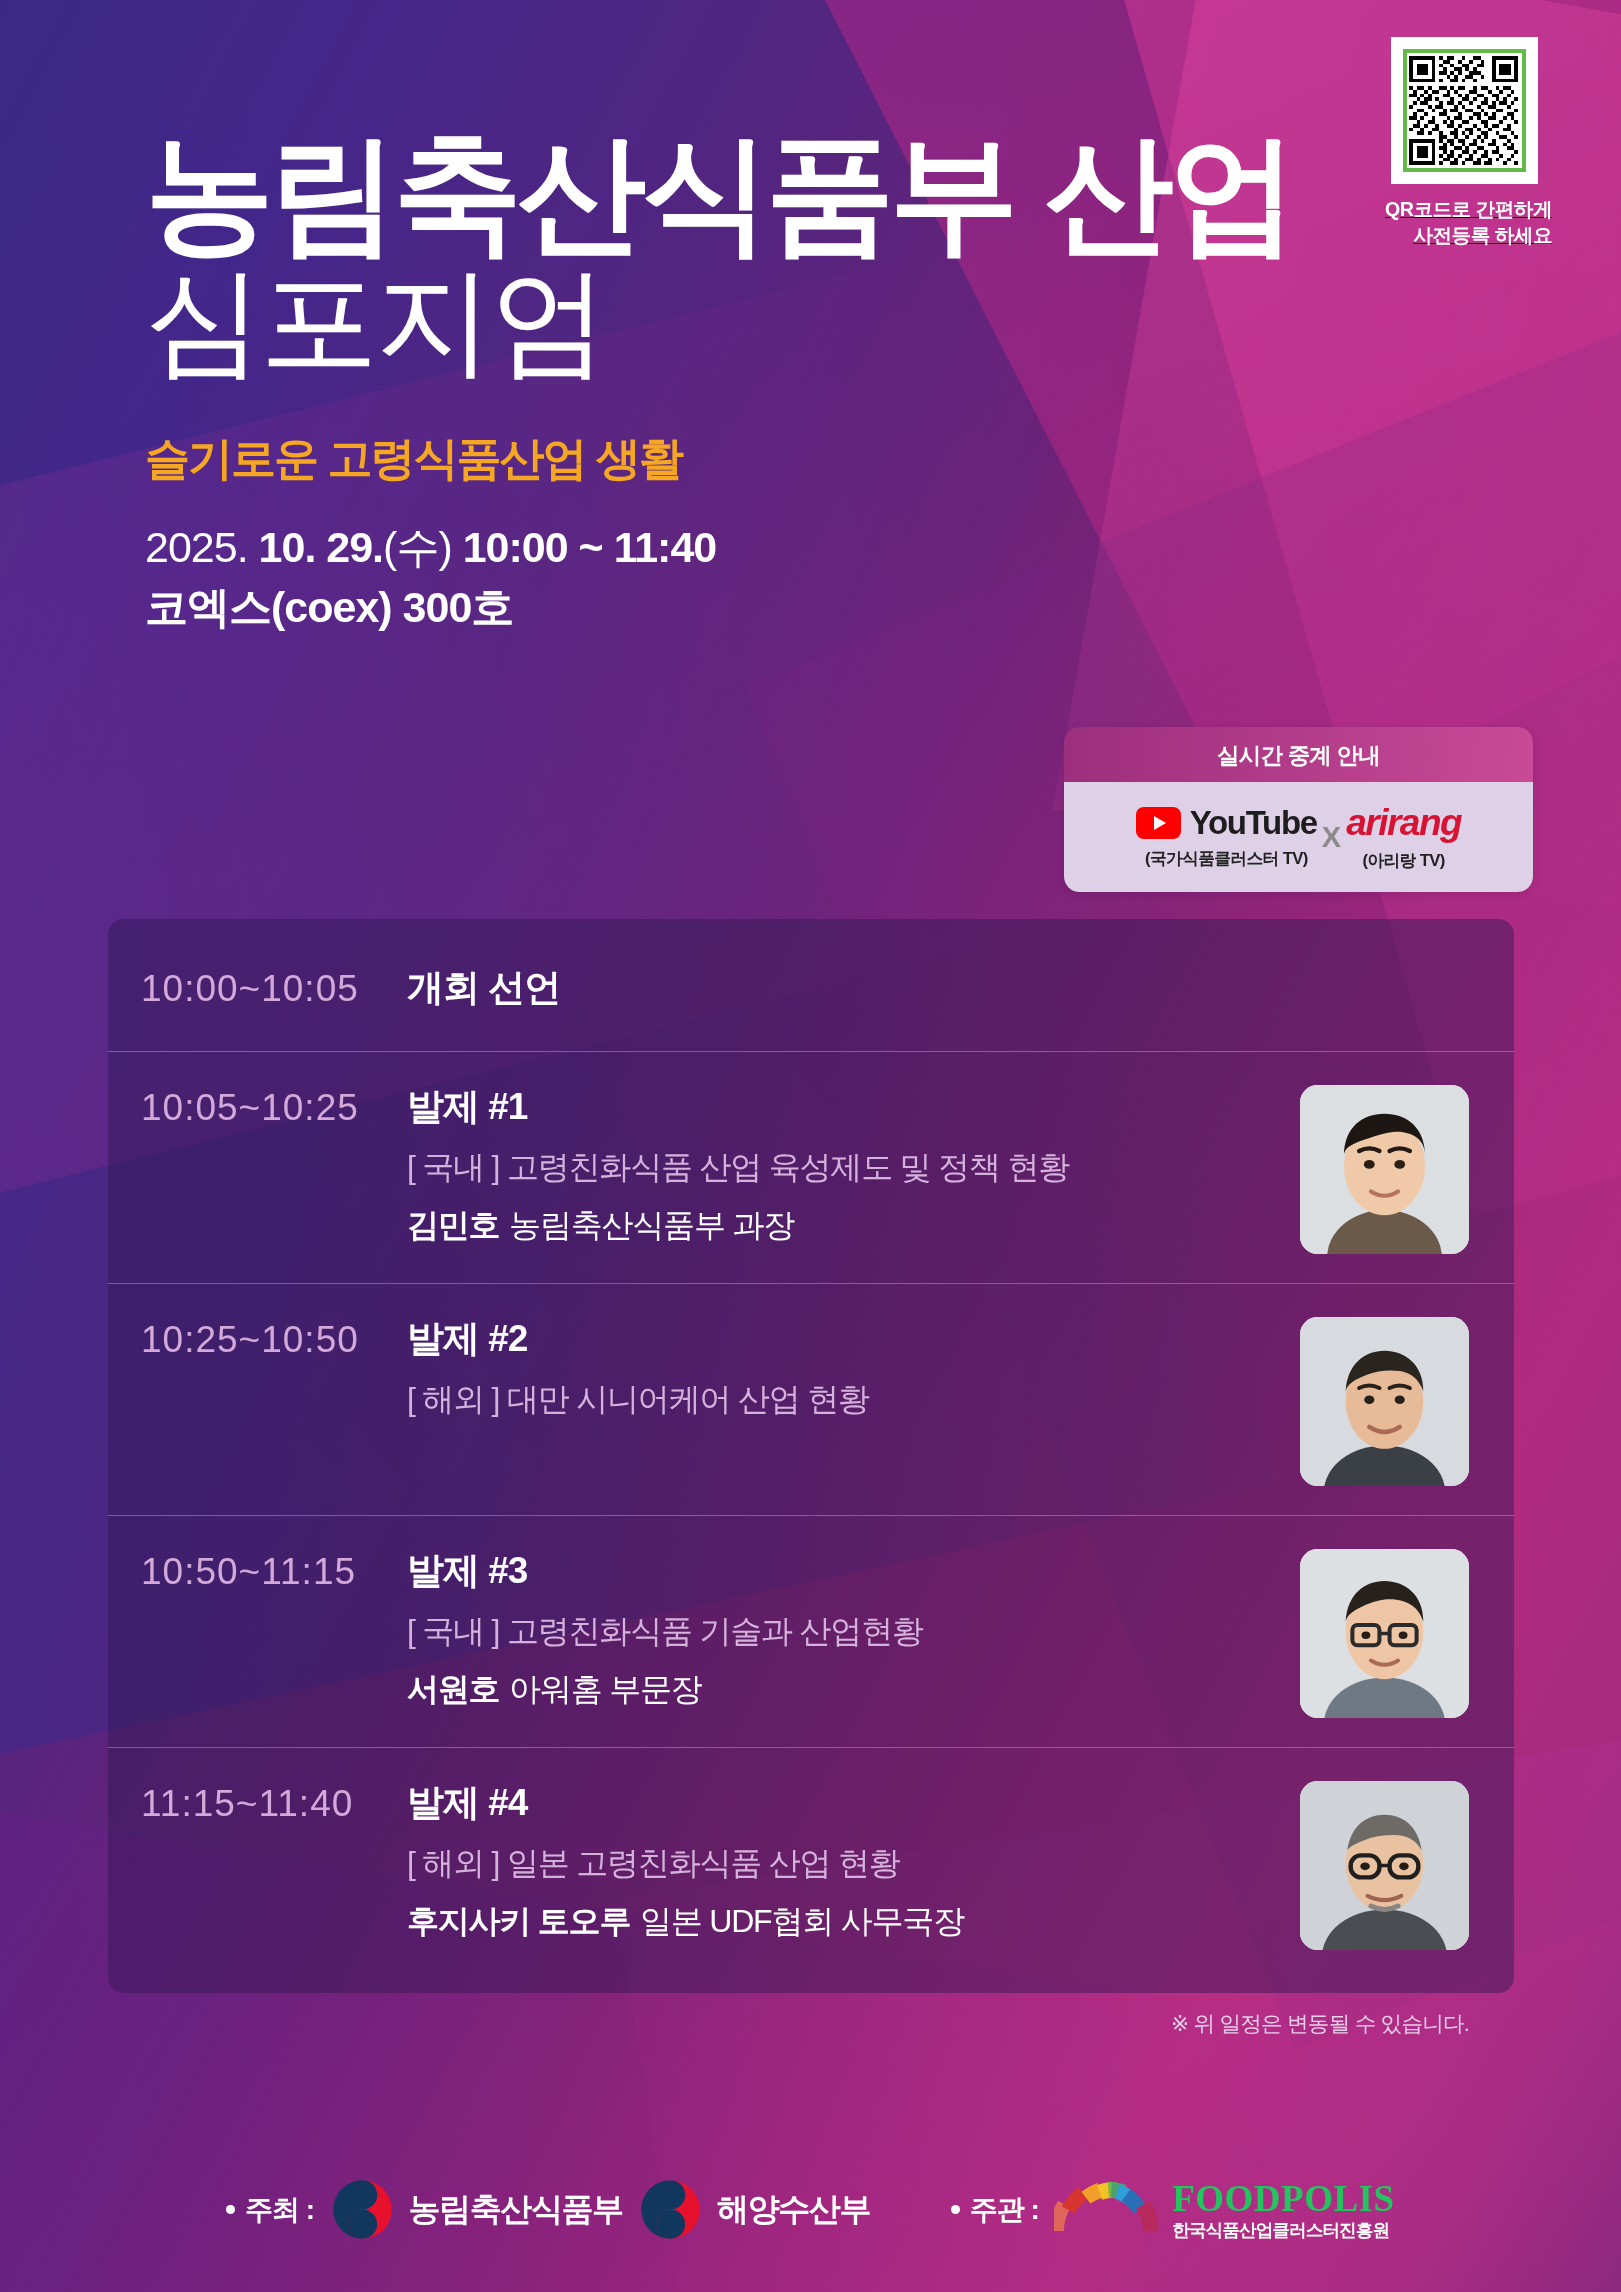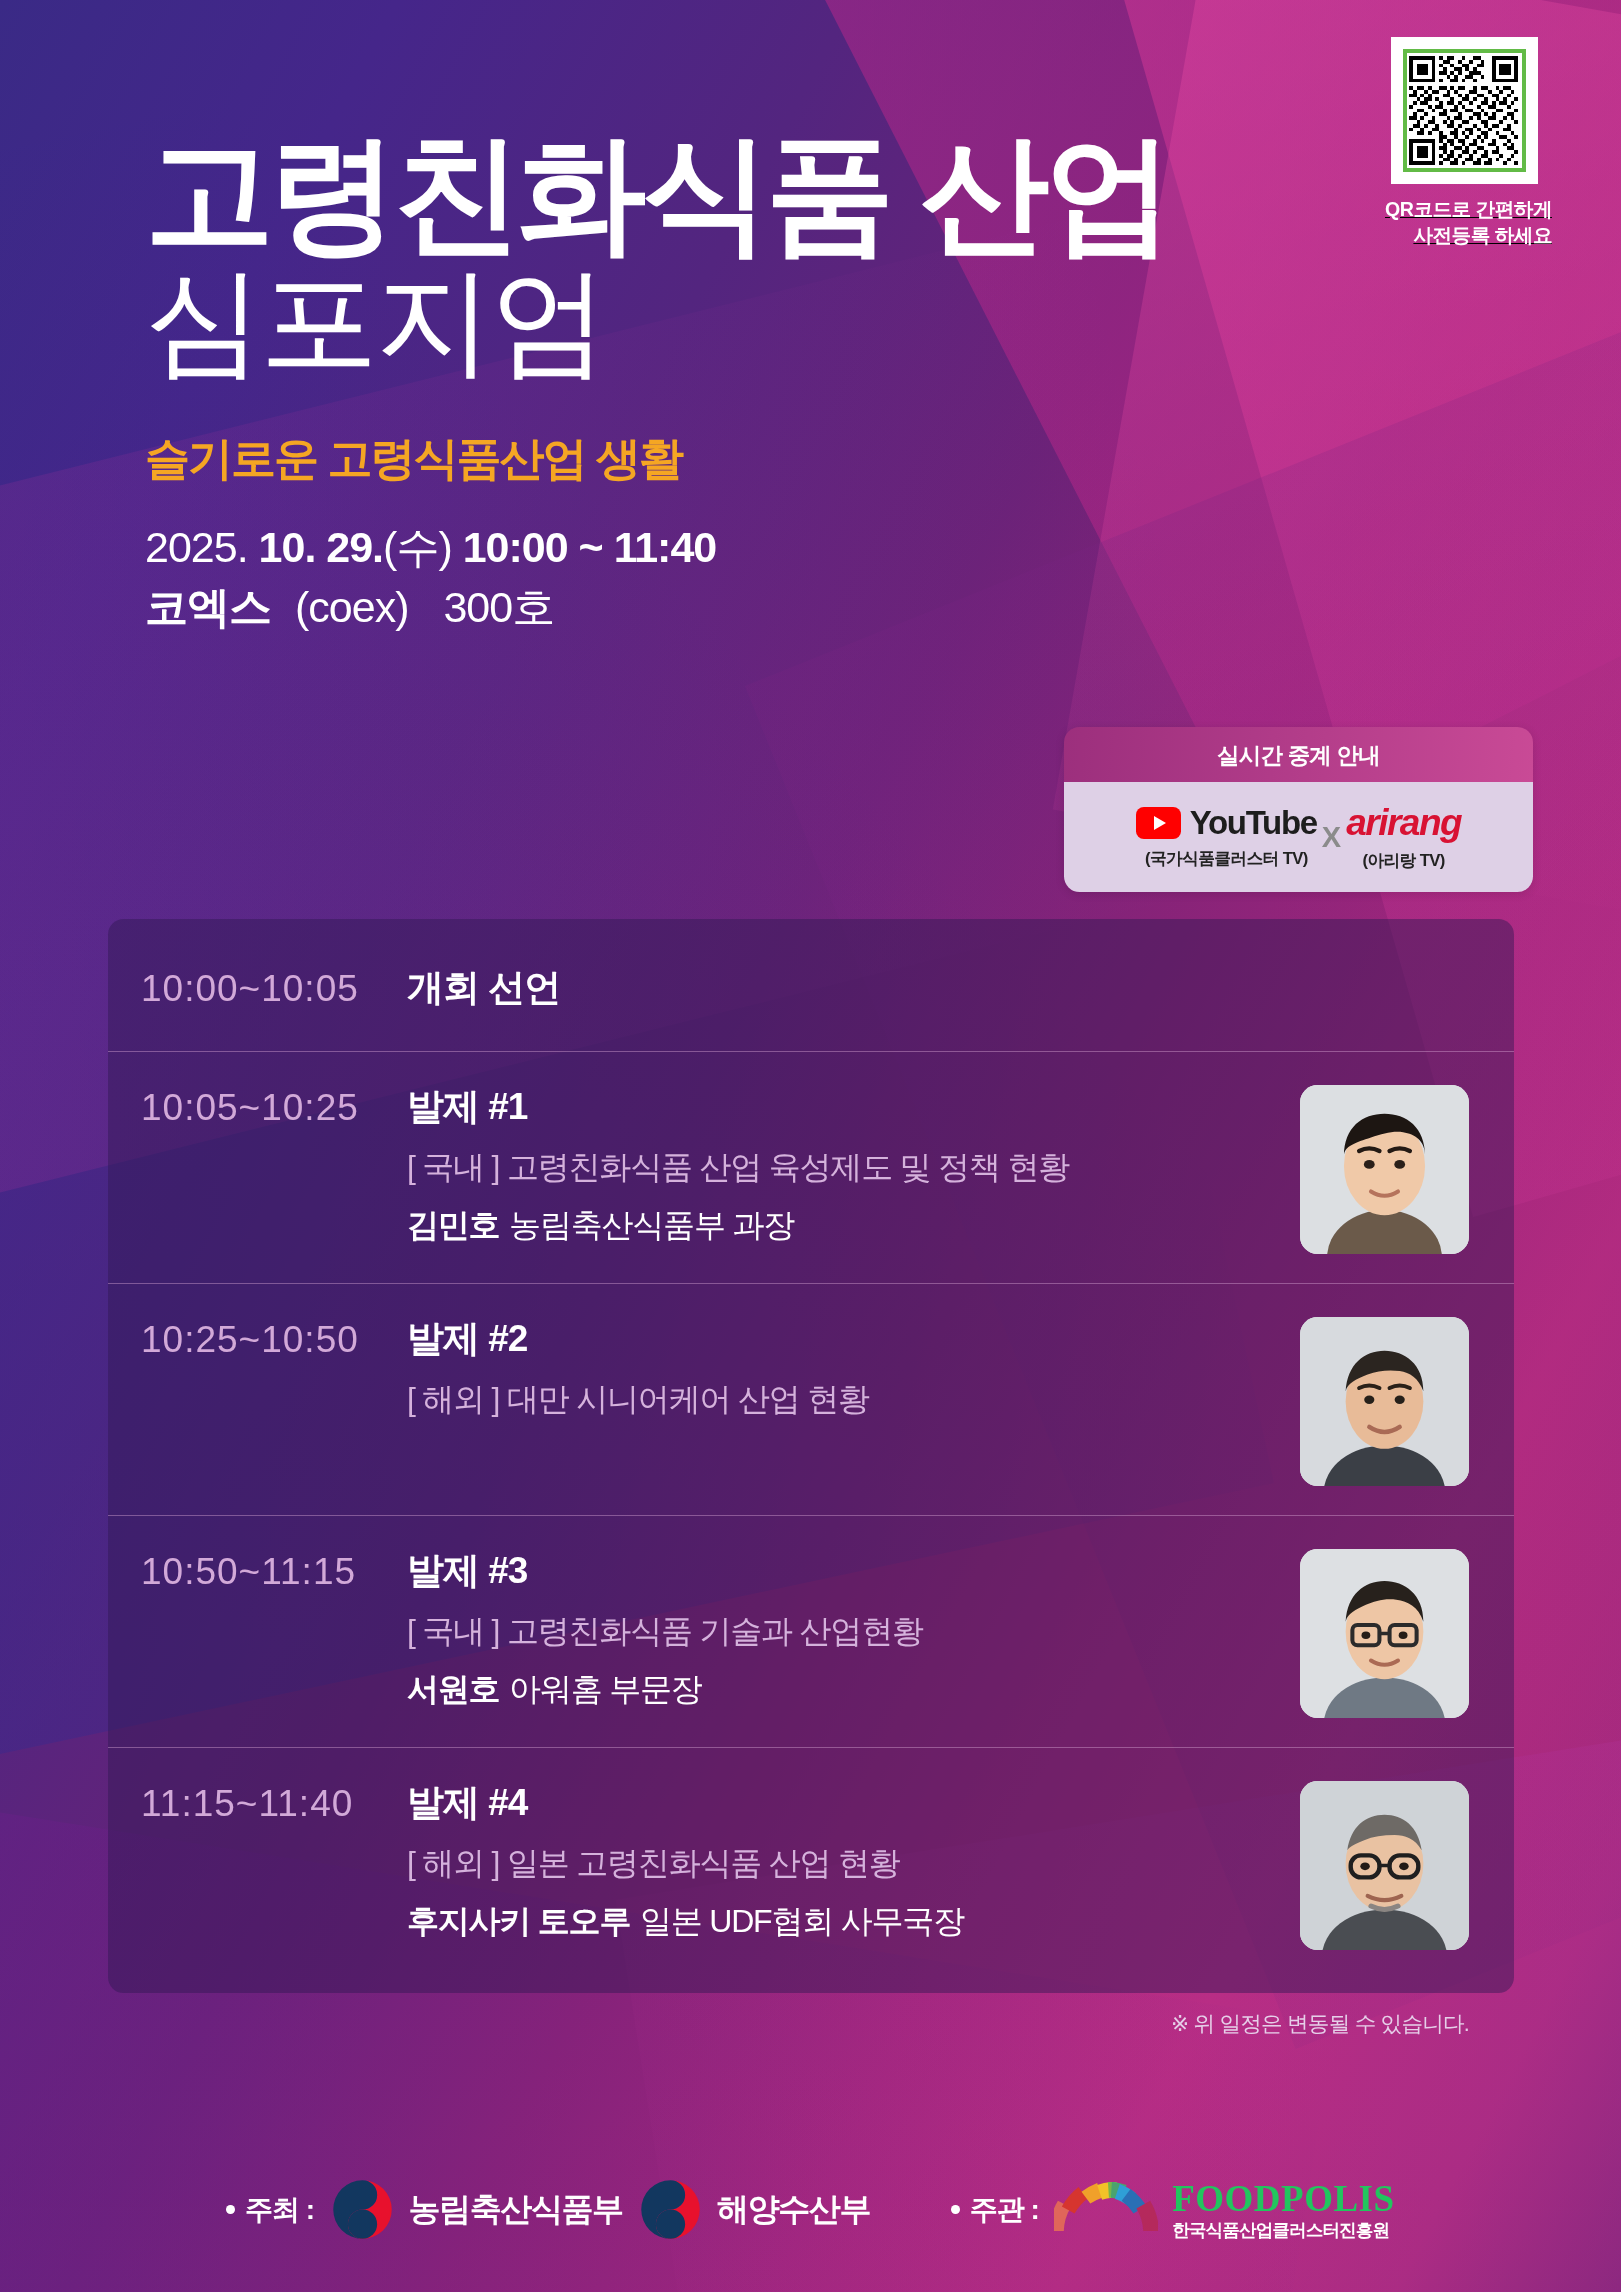--- a/index.html
+++ b/index.html
@@ -67,21 +67,21 @@
   .tagline{
     margin-top:47px;font-size:45px;font-weight:800;color:#f5a623;
     letter-spacing:-2px;white-space:nowrap;
   }
   .datetime{margin-top:29px;font-size:43px;color:#fff;letter-spacing:-1px;
             white-space:nowrap;line-height:1.38;}
   .datetime .b{font-weight:800;}
   .datetime .n{font-weight:400;}
   .venue{font-size:43px;color:#fff;letter-spacing:-1px;line-height:1.38;white-space:nowrap;}
   .venue .b{font-weight:800;}
-  .venue .n{font-weight:400;margin-left:24px;}
+  .venue .n{font-weight:700;}
 
   
   .live-box{position:absolute;top:727px;right:88px;width:469px;
             border-radius:15.7px;overflow:hidden;z-index:6;
             box-shadow:0 2px 9.8px rgba(0,0,0,.12);}
   .live-head{background:linear-gradient(95deg,#9c2f7d,#c94a96);
              color:#fff;text-align:center;font-size:22.5px;font-weight:800;
              padding:12.7px 0 11.8px;letter-spacing:-0.8px;}
   .live-body{background:#ded0e6;display:flex;align-items:center;
              justify-content:center;gap:5px;padding:19.6px 9.8px 19.6px;}
@@ -381,21 +381,21 @@
         </svg>
       </div>
     </div>
     <div class="qr-caption">
       <div>QR코드로 간편하게</div>
       <div>사전등록 하세요</div>
     </div>
   </div>
 
   <div class="headline">
-    <div class="title-main">고령친화식품 산업</div>
+    <div class="title-main">농림축산식품부 산업</div>
     <div class="title-sub">심포지엄</div>
     <div class="tagline">슬기로운 고령식품산업 생활</div>
     <div class="datetime">
       <span class="n">2025.</span>
       <span class="b">10. 29.</span><span class="n">(수)</span>
       <span class="b">10:00 ~ 11:40</span>
     </div>
     <div class="venue">
       <span class="b">코엑스</span><span class="n">(coex)</span>
       <span class="n">300호</span>

